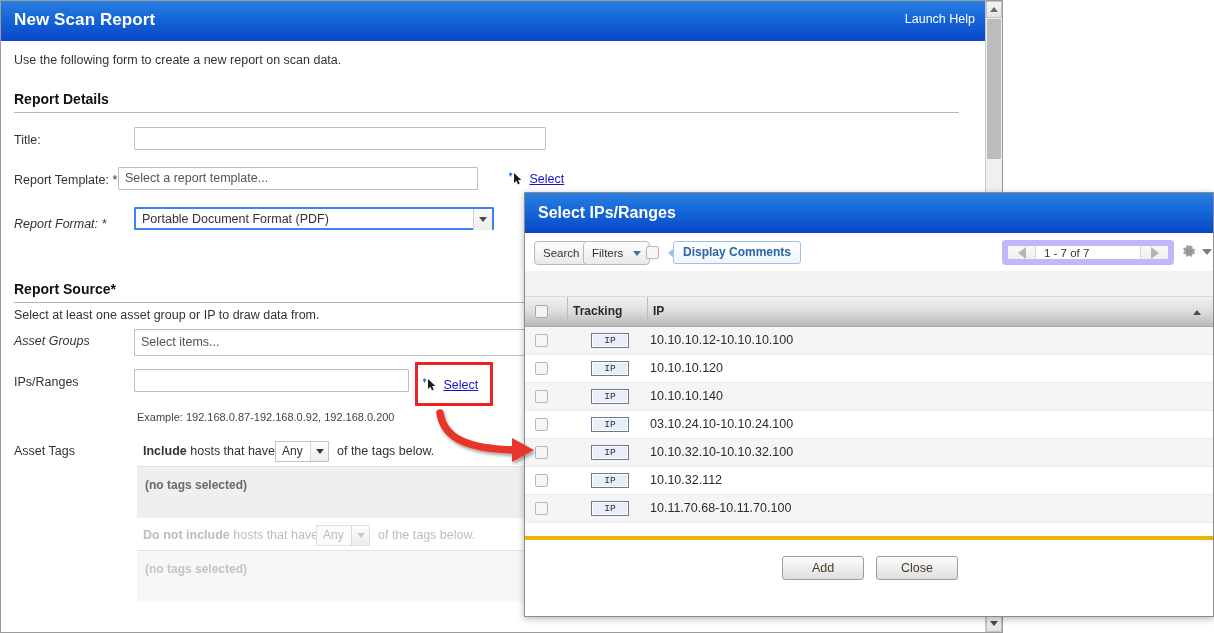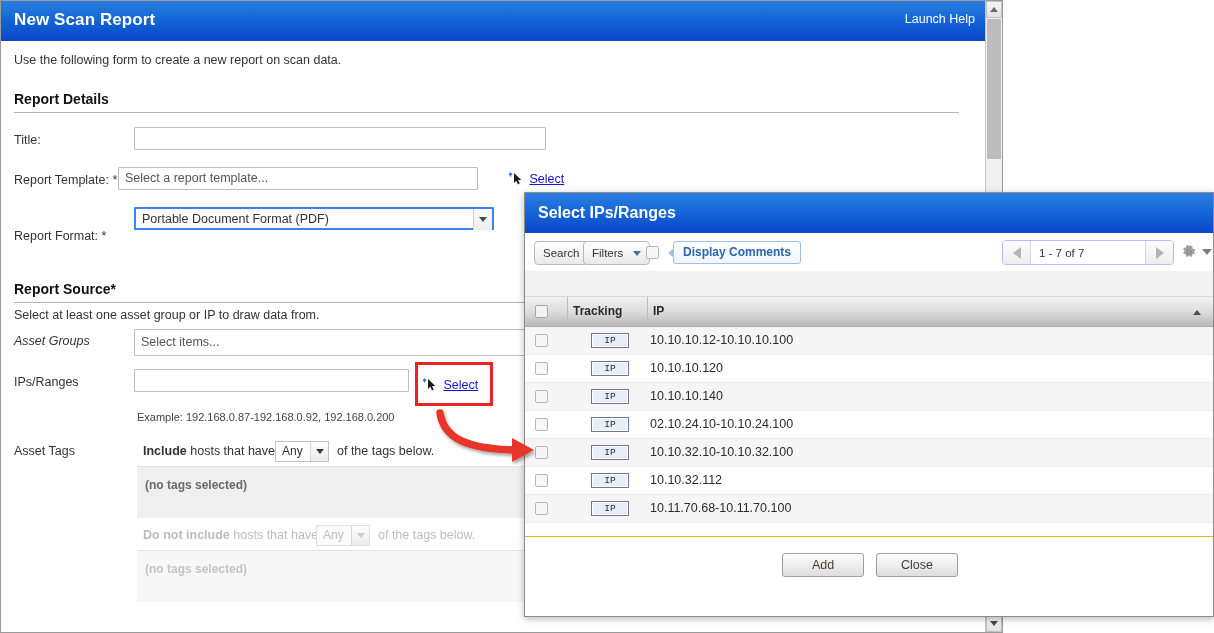--- a/index.html
+++ b/index.html
@@ -312,21 +312,21 @@
     left: -6px; top: 6px;
     border-top: 5px solid transparent;
     border-bottom: 5px solid transparent;
     border-right: 6px solid #9ec0e6;
   }
 
   .pager {
     position: absolute;
     top: 5px;
     height: 25px;
-    border: 1px solid #c4b5fd;
+    border: 6px solid #c4b5fd;
     border-radius: 4px;
     background: #ffffff;
     display: flex;
     align-items: center;
     overflow: hidden;
   }
   .pager .nav {
     width: 28px; height: 23px;
     background: linear-gradient(to bottom,#fcfcfc,#ededed);
     display: flex; align-items: center; justify-content: center;
@@ -446,21 +446,21 @@
     left: 125px; top: 6px;
     font-size: 12.5px;
     color: #2b2b2b;
   }
 
   .modal-footer {
     position: absolute;
     left: 0; right: 0; bottom: 0;
     height: 80px;
     background: #ffffff;
-    border-top: 1px solid #eab308;
+    border-top: 4px solid #eab308;
   }
   .footer-btn {
     position: absolute;
     top: 16px;
     width: 82px;
     height: 24px;
     border: 1px solid #9e9e9e;
     border-radius: 3px;
     background: linear-gradient(to bottom,#fdfdfd,#dedede);
     font-size: 12.5px;
@@ -497,21 +497,21 @@
       <div style="position:absolute; left:508px; top:128px;">
         <span class="cursor-mark">
           <svg width="16" height="14" viewBox="0 0 16 14">
             <path d="M1.5 0.5 L1.5 4.5 M0 2.3 L3.2 2.3" stroke="#2a6fd4" stroke-width="1.4"></path>
             <path d="M5 1 L5 11 L7.4 8.7 L9 12.4 L10.7 11.6 L9.1 8.1 L12.3 8 Z" fill="#1b1b1b"></path>
           </svg>
         </span>
         <span class="sel-link">Select</span>
       </div>
 
-      <div class="form-label" style="left:13px; top:188px;">Report Format: *</div>
+      <div class="form-label" style="left:13px; top:176px;font-style:italic;">Report Format: *</div>
       <div class="select-box" style="left:133px; top:166px; width:360px;">
         <span>Portable Document Format (PDF)</span>
         <span class="arrow"></span>
       </div>
 
       <div class="section-title" style="top:240px;">Report Source*</div>
       <div class="section-rule" style="top:261px;"></div>
 
       <div class="form-label" style="left:13px; top:267px;">Select at least one asset group or IP to draw data from.</div>
 
@@ -642,21 +642,21 @@
           <div class="ip-text">10.10.10.120</div>
         </div>
         <div class="grow odd">
           <div class="rcheck"></div>
           <div class="ip-badge">IP</div>
           <div class="ip-text">10.10.10.140</div>
         </div>
         <div class="grow even">
           <div class="rcheck"></div>
           <div class="ip-badge">IP</div>
-          <div class="ip-text">02.10.24.10-10.10.24.100</div>
+          <div class="ip-text">03.10.24.10-10.10.24.100</div>
         </div>
         <div class="grow odd">
           <div class="rcheck"></div>
           <div class="ip-badge">IP</div>
           <div class="ip-text">10.10.32.10-10.10.32.100</div>
         </div>
         <div class="grow even">
           <div class="rcheck"></div>
           <div class="ip-badge">IP</div>
           <div class="ip-text">10.10.32.112</div>

